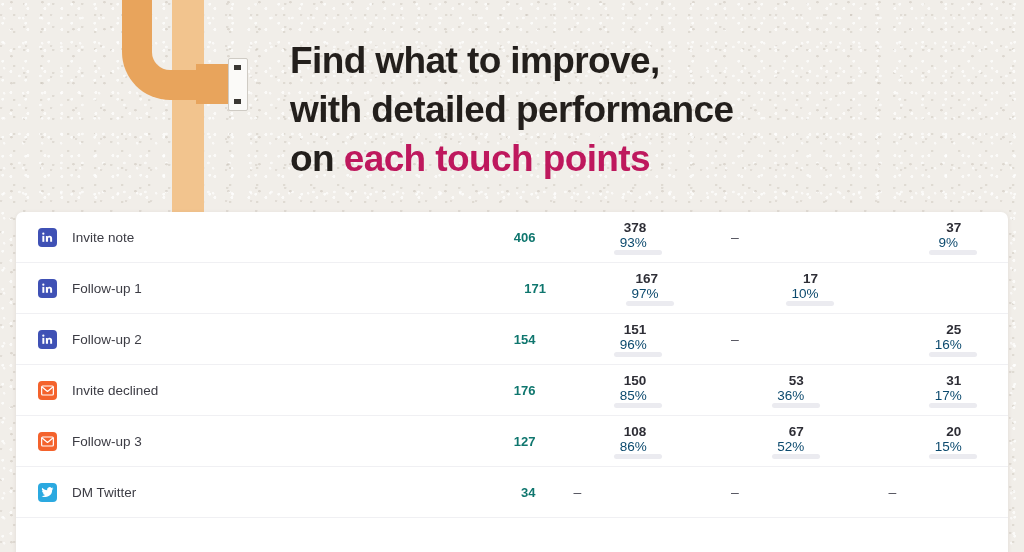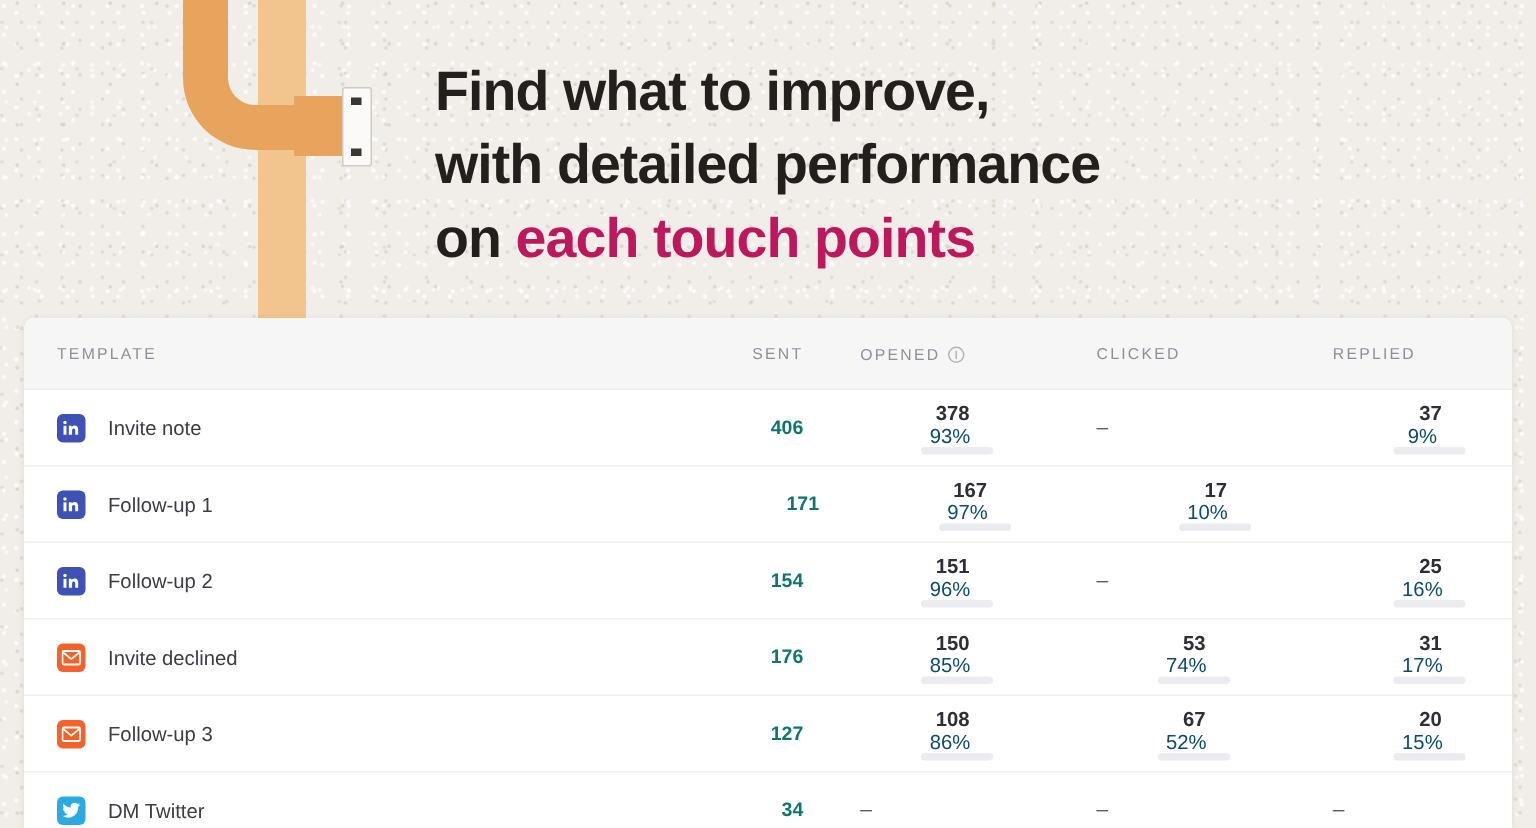--- a/index.html
+++ b/index.html
@@ -226,27 +226,20 @@
 </div>
 
 <h1 id="headline">
   <span>Find what to improve,</span><br>
   <span>with detailed performance</span><br>
   <span>on </span><span class="accent">each touch points</span>
 </h1>
 
 <div id="card">
 
-  <div class="thead">
-    <div class="th c-template">TEMPLATE</div>
-    <div class="th c-sent">SENT</div>
-    <div class="th c-opened"><span>OPENED</span><span class="info-icon"></span></div>
-    <div class="th c-clicked">CLICKED</div>
-    <div class="th c-replied">REPLIED</div>
-  </div>
 
   <div id="tbody">
       <div class="row">
         <div class="c-template tpl">
           <span class="plat-icon" style="background:#3f51b5">
             <svg width="13" height="13" viewBox="0 0 24 24">
               <rect x="2.5" y="9" width="3.6" height="11" fill="#fff"></rect>
               <circle cx="4.3" cy="5" r="2.1" fill="#fff"></circle>
               <path d="M9 9h3.4v1.6c.6-1 1.8-1.9 3.6-1.9 3 0 4.5 1.8 4.5 5.2V20h-3.6v-5.3c0-1.6-.6-2.5-1.9-2.5-1.2 0-2 .8-2 2.5V20H9z" fill="#fff"></path>
             </svg>
@@ -324,21 +317,21 @@
           <span class="tpl-name">Invite declined</span>
         </div>
         <div class="c-sent"><span class="sent-val">176</span></div>
         <div class="c-opened metric">
           <span class="m-val">150</span>
           <span class="m-pct">85%</span>
           <span class="bar"><span class="bar-fill" style="width:85%"></span></span>
         </div>
         <div class="c-clicked metric">
           <span class="m-val">53</span>
-          <span class="m-pct">74%</span>
+          <span class="m-pct">36%</span>
           <span class="bar"><span class="bar-fill" style="width:30%"></span></span>
         </div>
         <div class="c-replied metric">
           <span class="m-val">31</span>
           <span class="m-pct">17%</span>
           <span class="bar"><span class="bar-fill" style="width:17%"></span></span>
         </div>
       </div>
       <div class="row">
         <div class="c-template tpl">

